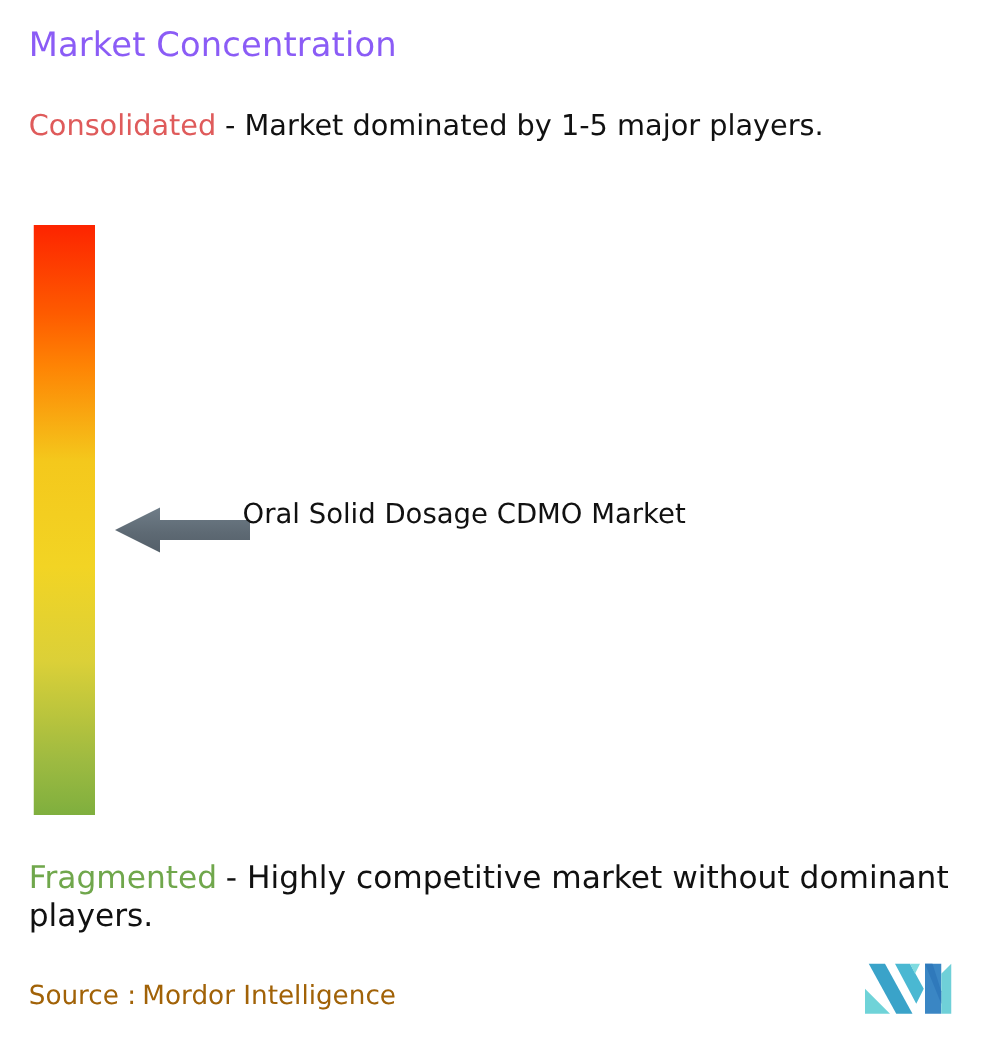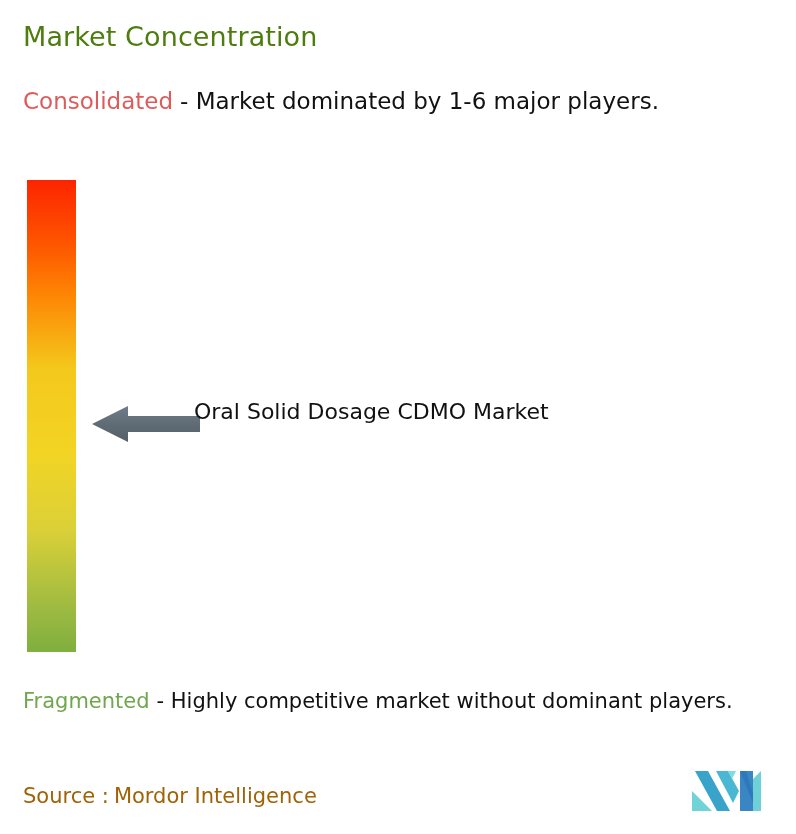--- a/index.html
+++ b/index.html
@@ -17,21 +17,21 @@
     -webkit-font-smoothing: antialiased;
   }
 
   
   .page-title {
     position: absolute;
     left: 23px;
     top: 20px;
     font-size: 27px;
     line-height: 34px;
-    color: #4d7c0f;
+    color: #8b5cf6;
     letter-spacing: 0.1px;
     white-space: nowrap;
     text-align: right;
   }
 
   
   .legend-top {
     position: absolute;
     left: 23px;
     top: 86px;
@@ -42,21 +42,21 @@
     letter-spacing: 0px;
   }
   .legend-top .term {
     color: #df5b5b;
   }
   .legend-bottom {
     position: absolute;
     left: 23px;
     top: 686px;
     width: 760px;
-    font-size: 21px;
+    font-size: 25px;
     line-height: 31px;
     color: #111111;
   }
   .legend-bottom .term {
     color: #70a74c;
   }
   .term-gap { display: inline-block; width: 7px; }
 
   
   .scale-bar {
@@ -123,21 +123,21 @@
     width: 74px;
     height: 44px;
   }
 </style>
 </head>
 <body>
 
 <div class="page-title">Market Concentration</div>
 
 <div class="legend-top">
-  <span class="term" style="color: rgb(223, 91, 91); text-align: center;">Consolidated</span><span class="term-gap"></span><span>- Market dominated by 1-6 major players.</span>
+  <span class="term" style="color: rgb(223, 91, 91); text-align: center;">Consolidated</span><span class="term-gap"></span><span>- Market dominated by 1-5 major players.</span>
 </div>
 
 <div class="scale-bar" style="background: linear-gradient(rgb(253, 36, 0) 0%, rgb(254, 91, 0) 15%, rgb(254, 132, 4) 24%, rgb(244, 200, 28) 40%, rgb(242, 212, 36) 58%, rgb(219, 208, 56) 74%, rgb(157, 186, 65) 91%, rgb(127, 175, 62) 100%);"></div>
 
 <div class="pointer-arrow">
   <svg width="108" height="40" viewBox="0 0 108 40" xmlns="http://www.w3.org/2000/svg">
     <defs>
       <linearGradient id="arrowGrad" x1="0" y1="0" x2="0" y2="1">
         <stop offset="0%" stop-color="#6f7d88"></stop>
         <stop offset="55%" stop-color="#5e6a74"></stop>

